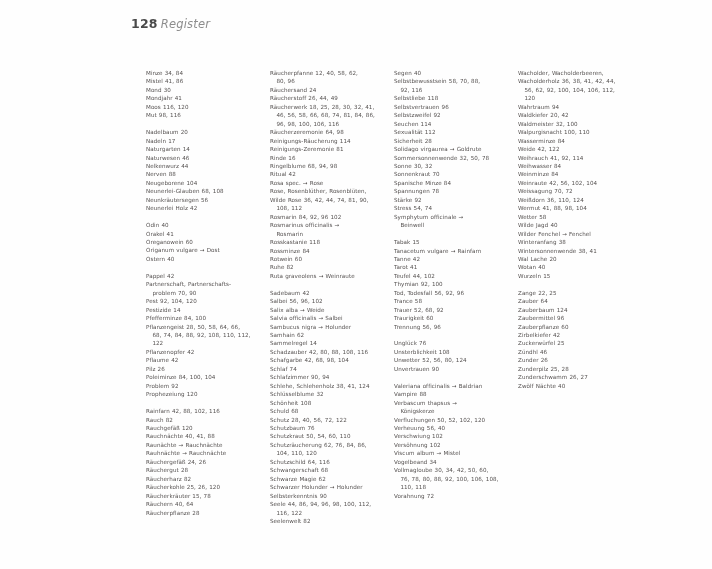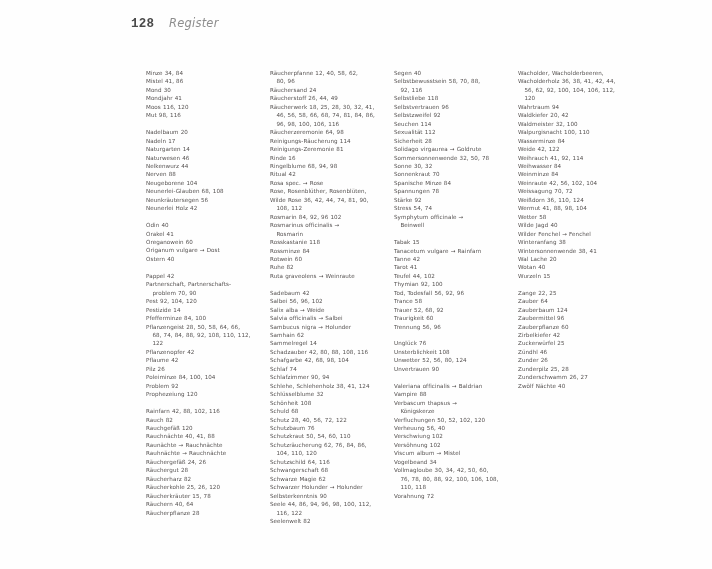--- a/index.html
+++ b/index.html
@@ -25,27 +25,26 @@
     left: 131px;
     top: 16px;
     font-size: 11.5px;
     letter-spacing: 0.2px;
     white-space: nowrap;
   }
   .header .pageno {
     font-weight: bold;
     color: #4a4a4a;
     font-size: 12.5px;
-    font-family: Liberation Mono, monospace;
   }
   .header .label {
     font-style: italic;
     color: #8d8d8d;
     font-size: 11.5px;
-    margin-left: 15px;
+    margin-left: 3px;
   }
   .columns {
     position: absolute;
     left: 146px;
     top: 69px;
     width: 548px;
     display: flex;
     flex-direction: row;
     align-items: flex-start;
   }

